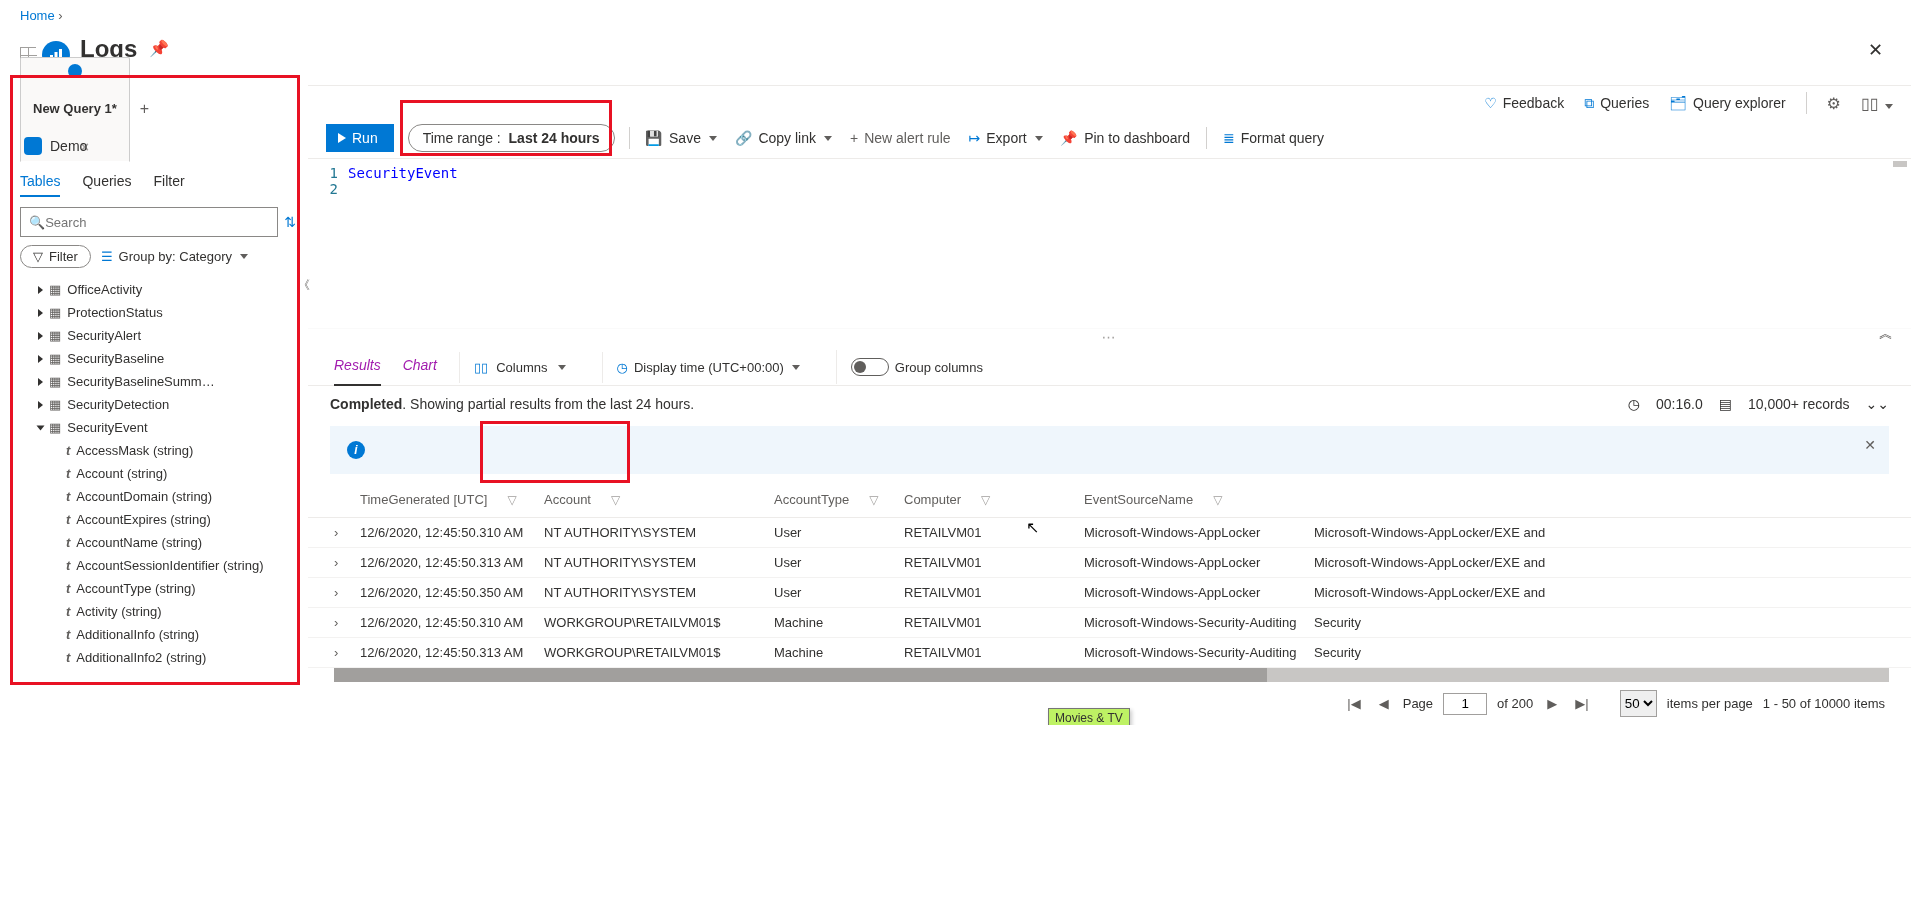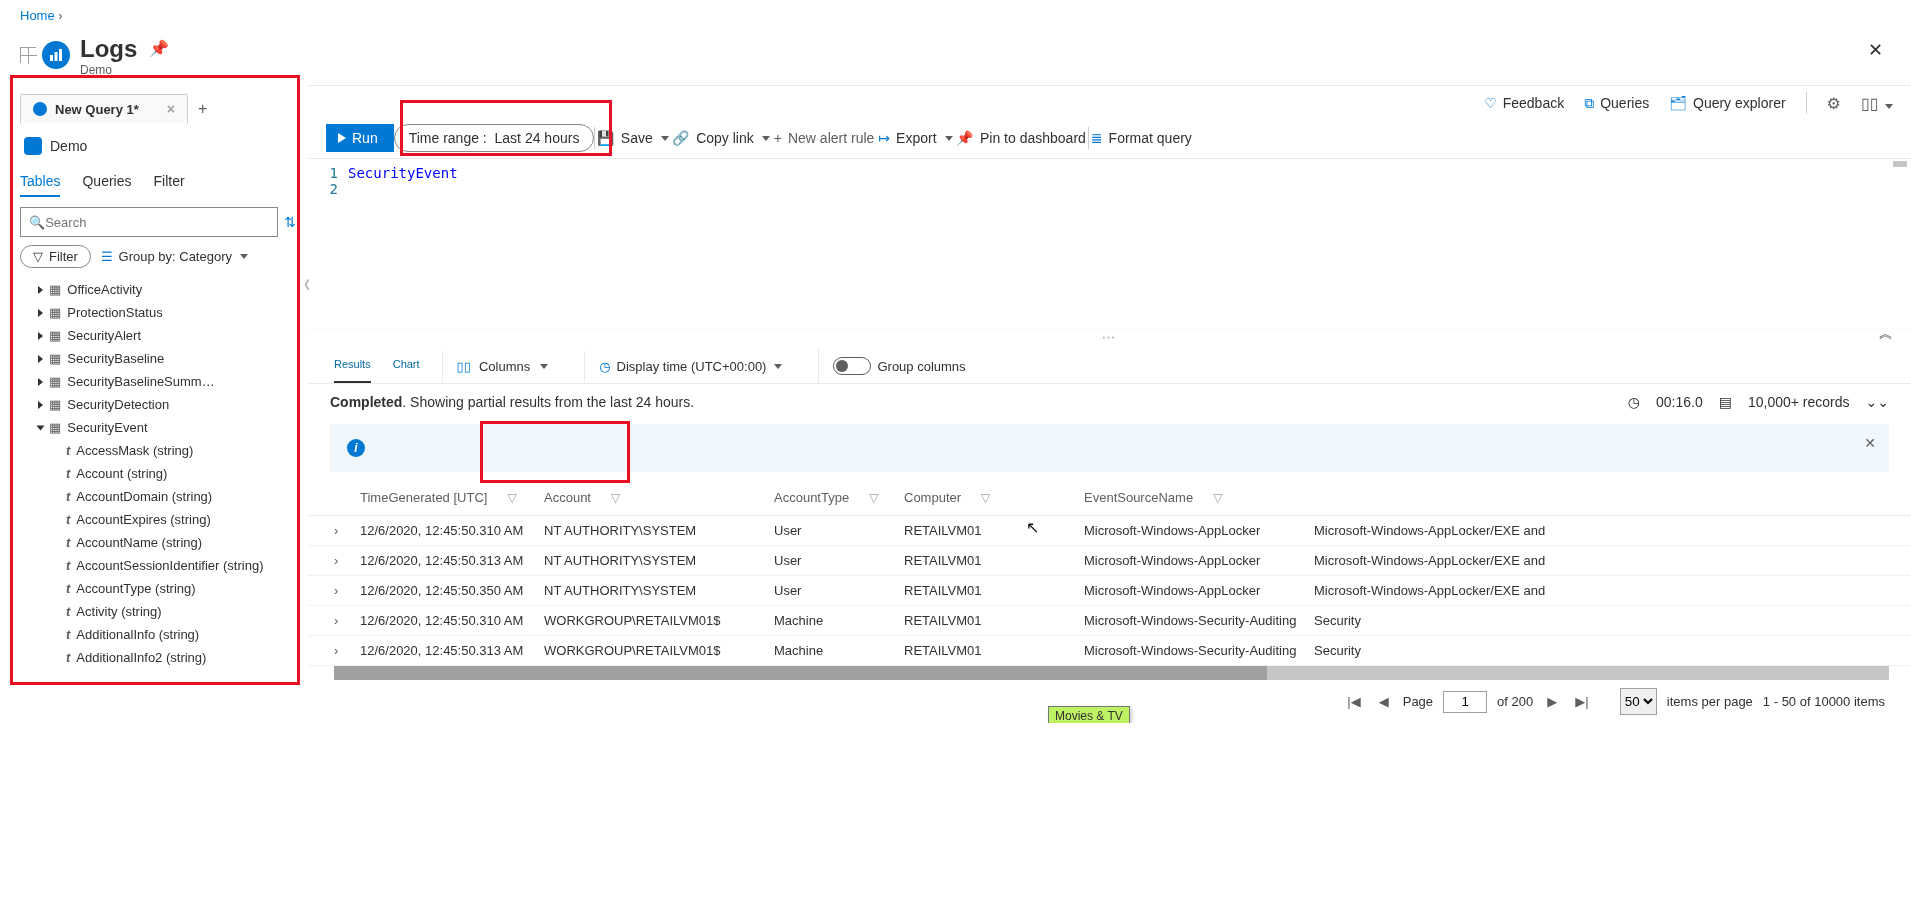--- a/index.html
+++ b/index.html
@@ -23,21 +23,21 @@
   .subtitle { font-size: 12px; color: #605e5c; }
   .header-close { margin-left:auto; font-size:18px; color:#323130; cursor:pointer; padding:4px 8px;}
   
   .hl-red { border: 3px solid #e81123; position: absolute; pointer-events: none; z-index: 50; }
   
   .body-row { display: flex; position: relative; }
   
   
   .left-panel { width: 308px; min-width:308px; padding: 0 12px 0 20px; position: relative;}
   .tabbar { display: flex; align-items: center; border-bottom: none; height: 36px; margin-top:6px;}
-  .qtab { display:flex; align-items:center; gap:8px; padding: 6px 12px; border: 1px solid #ccc; border-bottom: 1px solid #fff; font-size:13px; font-weight:600; background:#faf9f8; border-radius:2px 2px 0 0;}
+  .qtab { display:flex; align-items:center; gap:23px; padding: 6px 12px; border: 1px solid #ccc; border-bottom: 1px solid #fff; font-size:13px; font-weight:600; background:#faf9f8; border-radius:2px 2px 0 0;flex-direction:column;}
   .qtab .qicon { width:14px; height:14px; background:#0078d4; border-radius:50%; display:inline-block; position:relative;}
   .qtab .close-x { color:#a19f9d; font-size:14px; margin-left:20px; cursor:pointer;}
   .addtab { padding:4px 10px; color:#605e5c; font-size:16px; cursor:pointer;}
   .scope-row { display:flex; align-items:center; gap:8px; padding: 10px 4px 8px 4px; font-size:14px;}
   .scope-row .qicon2 { width:18px; height:18px; background:#0078d4; border-radius:4px; display:inline-block;}
   
   .subtabs { display:flex; gap:22px; padding: 4px 0 0 0; border-bottom: none;}
   .subtab { padding: 6px 0 10px 0; font-size:14px; color:#323130; cursor:pointer; position:relative;}
   .subtab.active { color:#0078d4; font-weight:400;}
   .subtab.active::after { content:""; position:absolute; left:0; right:0; bottom:2px; height:2px; background:#0078d4;}
@@ -59,41 +59,41 @@
   .caret { display:inline-block; width:0;height:0;border-top:4px solid transparent;border-bottom:4px solid transparent;border-left:5px solid #323130;}
   .tbl-icon { color:#605e5c; }
   .t-type { font-style:italic; font-weight:600; color:#605e5c;}
   
   
   .main-panel { flex:1; display:flex; flex-direction:column; border-top:1px solid #edebe9;}
   .toprow { display:flex; align-items:center; justify-content:flex-end; padding:6px 18px 4px 18px; gap:20px;}
   .toprow .linkbtn { display:inline-flex; align-items:center; gap:6px; color:#323130; font-size:14px; cursor:pointer;}
   .toprow .iconghost { color:#605e5c; font-size:16px; cursor:pointer;}
   
-  .toolbar { display:flex; align-items:center; padding:6px 18px; border-bottom:1px solid #edebe9; position:relative;}
+  .toolbar { display:flex; align-items:center; padding:6px 18px; gap:14px; border-bottom:1px solid #edebe9; position:relative;}
   .runbtn { background:#0078d4; color:#fff; border:none; padding:6px 16px 6px 12px; font-size:14px; display:inline-flex; align-items:center; gap:6px; cursor:pointer;}
   .runbtn .play { width:0;height:0;border-top:5px solid transparent;border-bottom:5px solid transparent;border-left:8px solid #fff;}
   .timerange { border:1px solid #8a8886; border-radius:14px; padding:5px 14px; font-size:14px; cursor:pointer;}
-  .timerange .val { font-weight:400;}
+  .timerange .val { font-weight:700;}
   .divider-v { width:1px; height:22px; background:#d2d0ce;}
   .tb-btn { display:inline-flex; align-items:center; gap:6px; color:#323130; font-size:14px; cursor:pointer; padding:4px 2px;}
   .tb-btn.muted { color:#605e5c;}
   .tb-btn .ic { color:#0078d4; font-size:14px;}
   .chev-down { display:inline-block; width:0;height:0;border-left:4px solid transparent;border-right:4px solid transparent;border-top:5px solid #605e5c; margin-left:2px;}
   
   .editor { display:flex; font-family: Consolas, monospace; font-size:14px; padding:6px 0; min-height:170px; position:relative; border-bottom:1px solid #fafafa;}
   .gutter { width:40px; text-align:right; color:#237893; padding-right:10px; user-select:none;}
   .code { flex:1; color:#0000ff;}
   .minimap { position:absolute; right:4px; top:2px; width:14px; height:6px; background:#c8c6c4;}
   
   .drag-dots { text-align:center; color:#a19f9d; font-size:14px; letter-spacing:2px; height:14px; position:relative;}
   .scroll-up { position:absolute; right:16px; top:-4px; color:#605e5c; font-size:14px;}
   
   .result-tabs { display:flex; align-items:center; gap:22px; padding: 6px 18px 0 26px; border-bottom:1px solid #edebe9;}
-  .rtab { padding:8px 0 12px 0; font-size:11px; cursor:pointer; color:#0369a1;}
+  .rtab { padding:8px 0 12px 0; font-size:14px; cursor:pointer; color:#a21caf;font-style:italic;}
   .rtab.active { font-weight:400; position:relative;}
   .rtab.active::after { content:""; position:absolute; left:0; right:0; bottom:-1px; height:2px; background:#323130;}
   .columns-btn { display:inline-flex; align-items:center; gap:8px; border-left:1px solid #edebe9; padding:8px 14px; cursor:pointer; color:#323130;}
   .disptime { display:inline-flex; align-items:center; gap:6px; border-left:1px solid #edebe9; padding:8px 14px; cursor:pointer;}
   .toggle { width:38px; height:18px; border:1px solid #605e5c; border-radius:10px; position:relative; display:inline-block; margin-right:6px;}
   .toggle::after { content:""; width:12px; height:12px; background:#605e5c; border-radius:50%; position:absolute; left:2px; top:2px;}
   
   .status-row { display:flex; align-items:center; padding:10px 22px; font-size:14px;}
   .status-row .right { margin-left:auto; display:inline-flex; align-items:center; gap:16px; color:#323130;}
   .dbl-chev { font-size:14px; color:#323130;}

